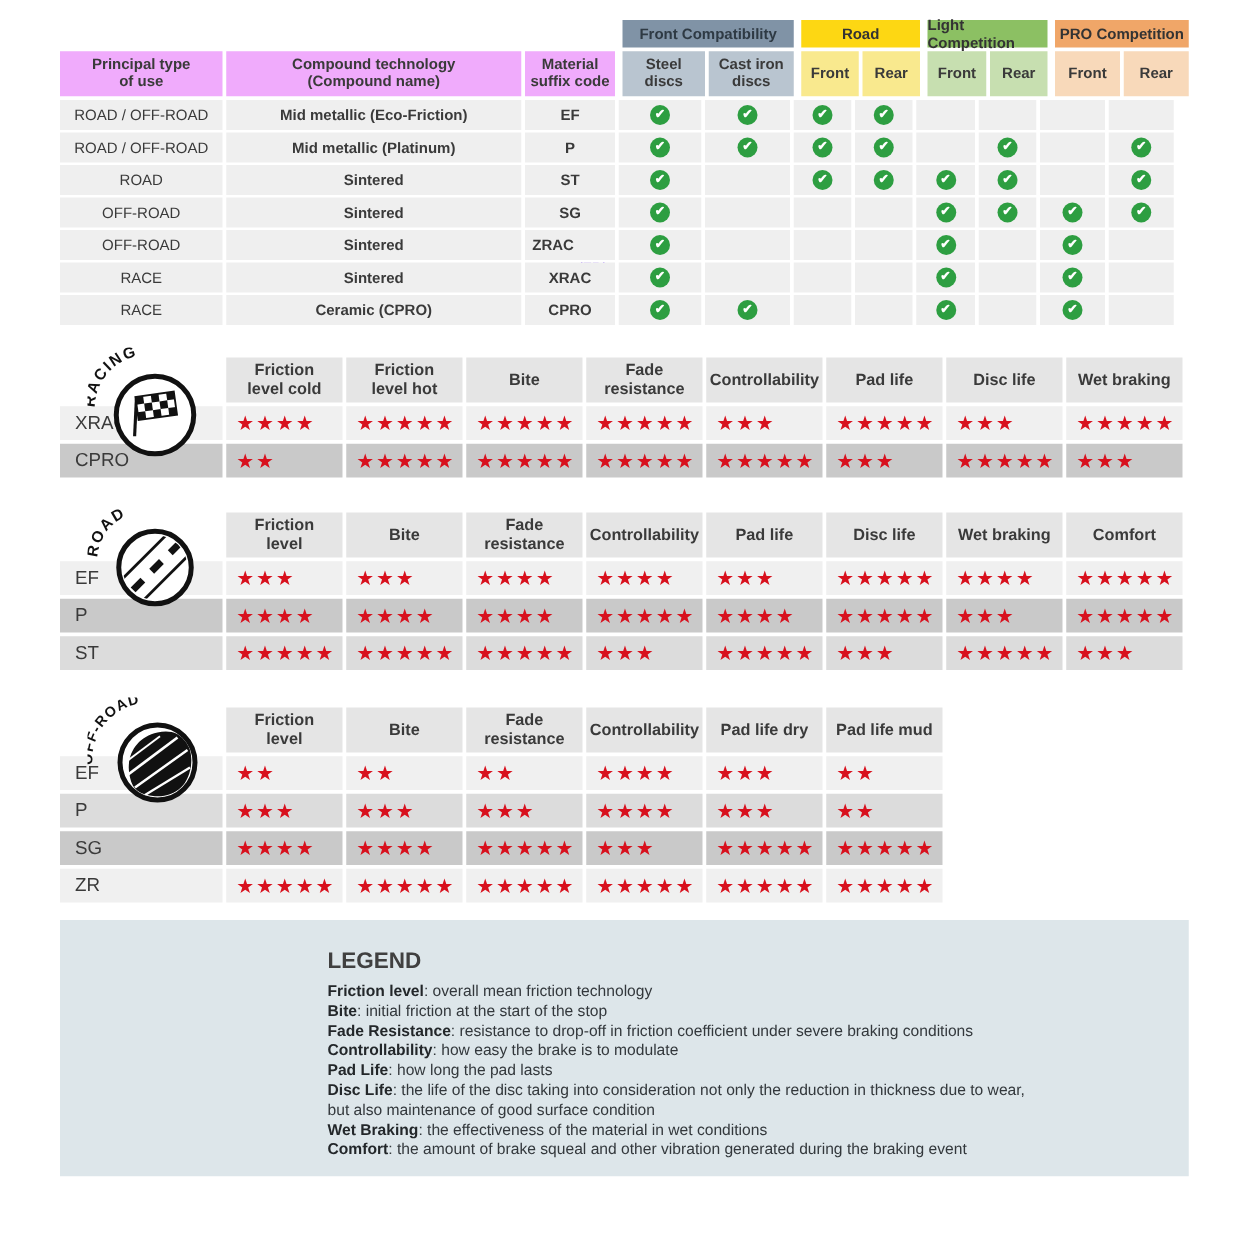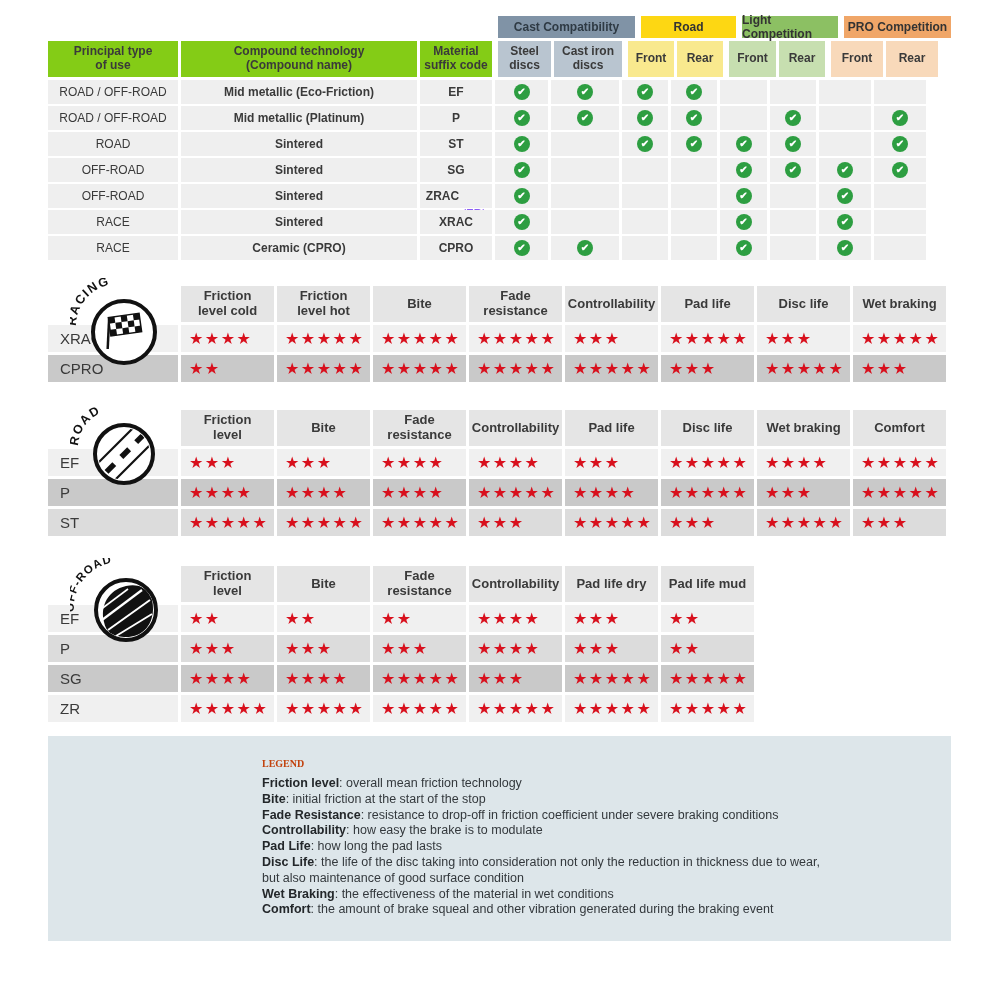--- a/index.html
+++ b/index.html
@@ -9,27 +9,27 @@
   
   .flexrow { display:flex; gap:3px; margin-bottom:3px; }
   .band { height:22px; display:flex; align-items:center; justify-content:center;
           font-size:12px; font-weight:bold; color:#333; margin-left:3px; }
   .spacer444 { width:444px; height:22px; }
   .band-disc { width:137px; background:#8093a6; color:#2e3a44; }
   .band-road { width:95px;  background:#fdd713; }
   .band-light{ width:96px;  background:#8cc063; }
   .band-pro  { width:107px; background:#f0a668; }
 
-  .hc { background:#84cc16; height:36px; display:flex; align-items:center; justify-content:center;
+  .hc { background:#f0abfc; height:36px; display:flex; align-items:center; justify-content:center;
         text-align:center; font-size:12px; font-weight:bold; line-height:1.15; white-space:pre-line; }
   .c  { background:#efefef; height:24px; display:flex; align-items:center; justify-content:center;
         font-size:12px; }
   .row .c { margin:0; }
   .w-use{width:130px;} .w-tech{width:236px;} .w-code{width:72px;}
-  .w-steel{width:53px;} .w-cast{width:68px;} .w-rf{width:46px;} .w-rr{width:46px;}
+  .w-steel{width:66px;} .w-cast{width:68px;} .w-rf{width:46px;} .w-rr{width:46px;}
   .w-lf{width:47px;} .w-lr{width:46px;} .w-pf{width:52px;} .w-pr{width:52px;}
   .gs { margin-left:3px; }
   .sub-disc{ background:#b9c5d0; } .sub-road{ background:#f9e98e; }
   .sub-light{ background:#c7dfb0; } .sub-pro{ background:#f8d9ba; }
   .c.semib { font-weight:bold; }
   .code-note { color:#8b5cf6; margin-left:3px; font-weight:normal;margin-top:36px; }
   .rowgap { margin-bottom:2px; }
 
   .ck::after { content:""; }
   .ck.on::after { content:"✔"; display:flex; width:16px; height:16px; border-radius:50%;
@@ -49,35 +49,35 @@
         color:#d8101d; font-size:16px; letter-spacing:1.5px; overflow:hidden; }
   .tone-light > div { background:#f0f0f0; }
   .tone-mid   > div { background:#dcdcdc; }
   .tone-dark  > div { background:#c9c9c9; }
   .m-top-racing { margin-top:26px; }
   .m-top-road   { margin-top:28px; }
   .m-top-off    { margin-top:30px; }
 
   
   .legend { margin-top:14px; width:903px; height:205px; background:#dde6ea; padding:22px 0 0 214px; }
-  .legend-title { color:#c2410c; font-weight:bold; font-size:10px; margin-bottom:7px;font-family:Liberation Serif, serif; }
+  .legend-title { color:#404040; font-weight:bold; font-size:18px; margin-bottom:7px; }
   .legend-line { font-size:12.5px; line-height:15.8px; color:#33383c; }
   .legend-line .term { font-weight:bold; color:#23272a; }
 
   svg text, svg textPath { font-family:"Liberation Sans", sans-serif; }
 </style>
 </head>
 <body>
 
 <div class="page">
 
   <div>
     <div class="flexrow">
       <div class="spacer444"></div>
-      <div class="band band-disc">Cast Compatibility</div>
+      <div class="band band-disc">Front Compatibility</div>
       <div class="band band-road">Road</div>
       <div class="band band-light">Light Competition</div>
       <div class="band band-pro">PRO Competition</div>
     </div>
     <div class="flexrow">
       <div class="hc w-use">Principal type
 of use</div>
       <div class="hc w-tech">Compound technology
 (Compound name)</div>
       <div class="hc w-code">Material

